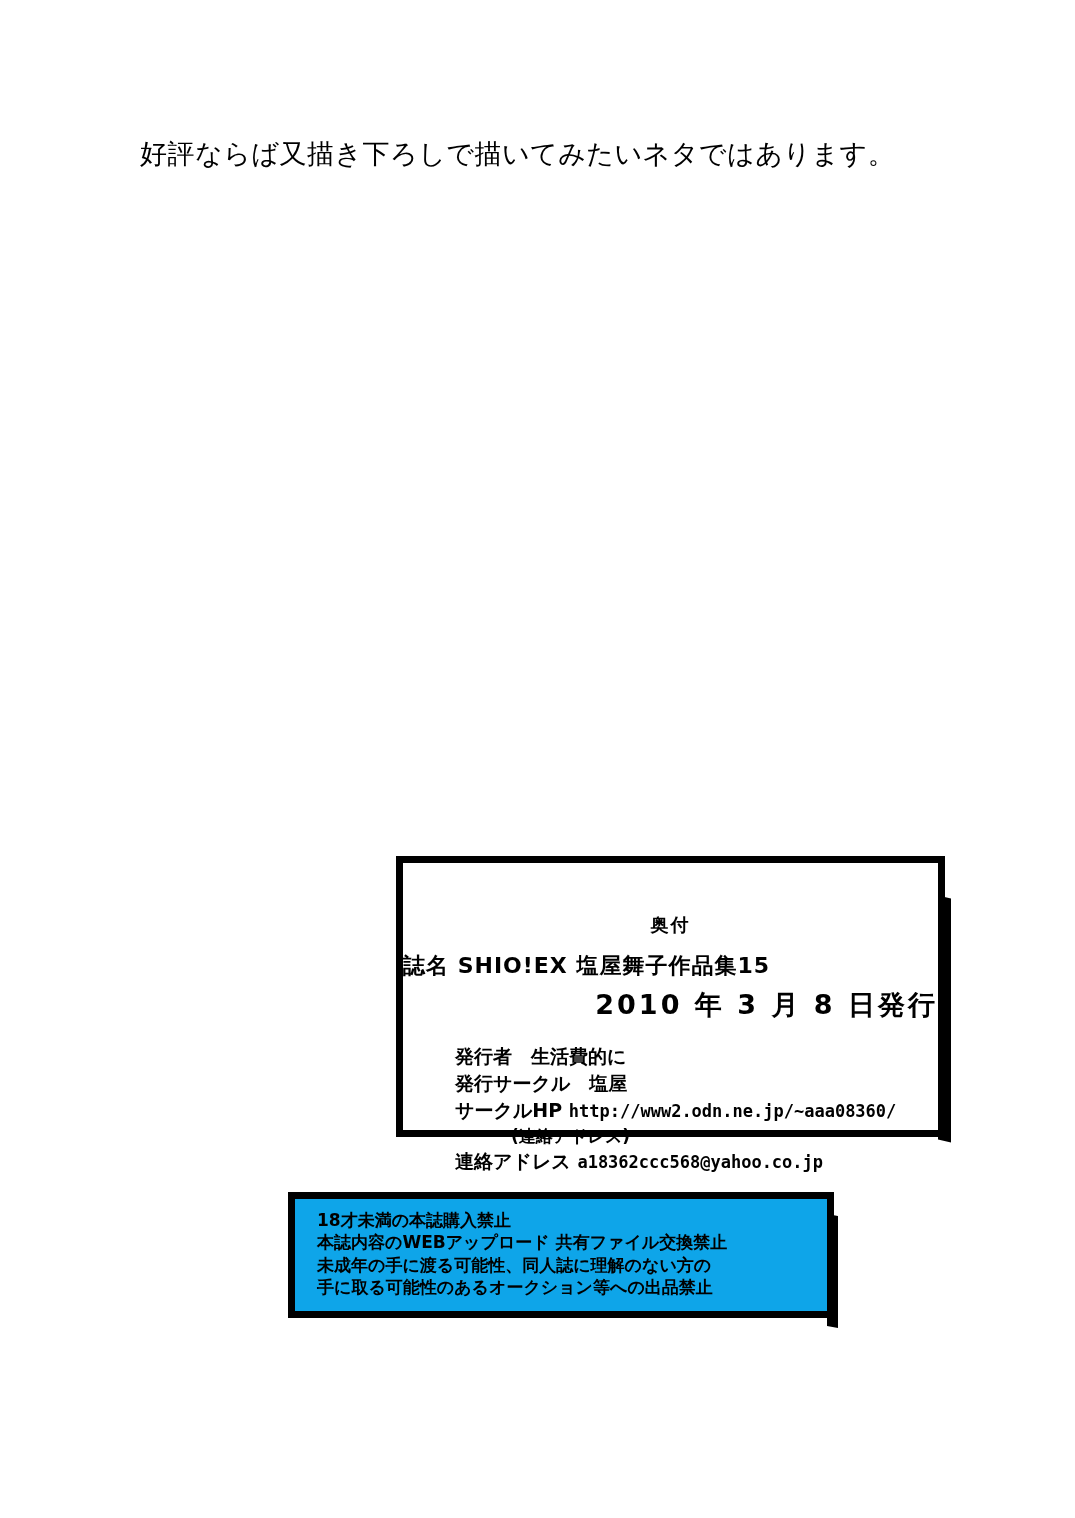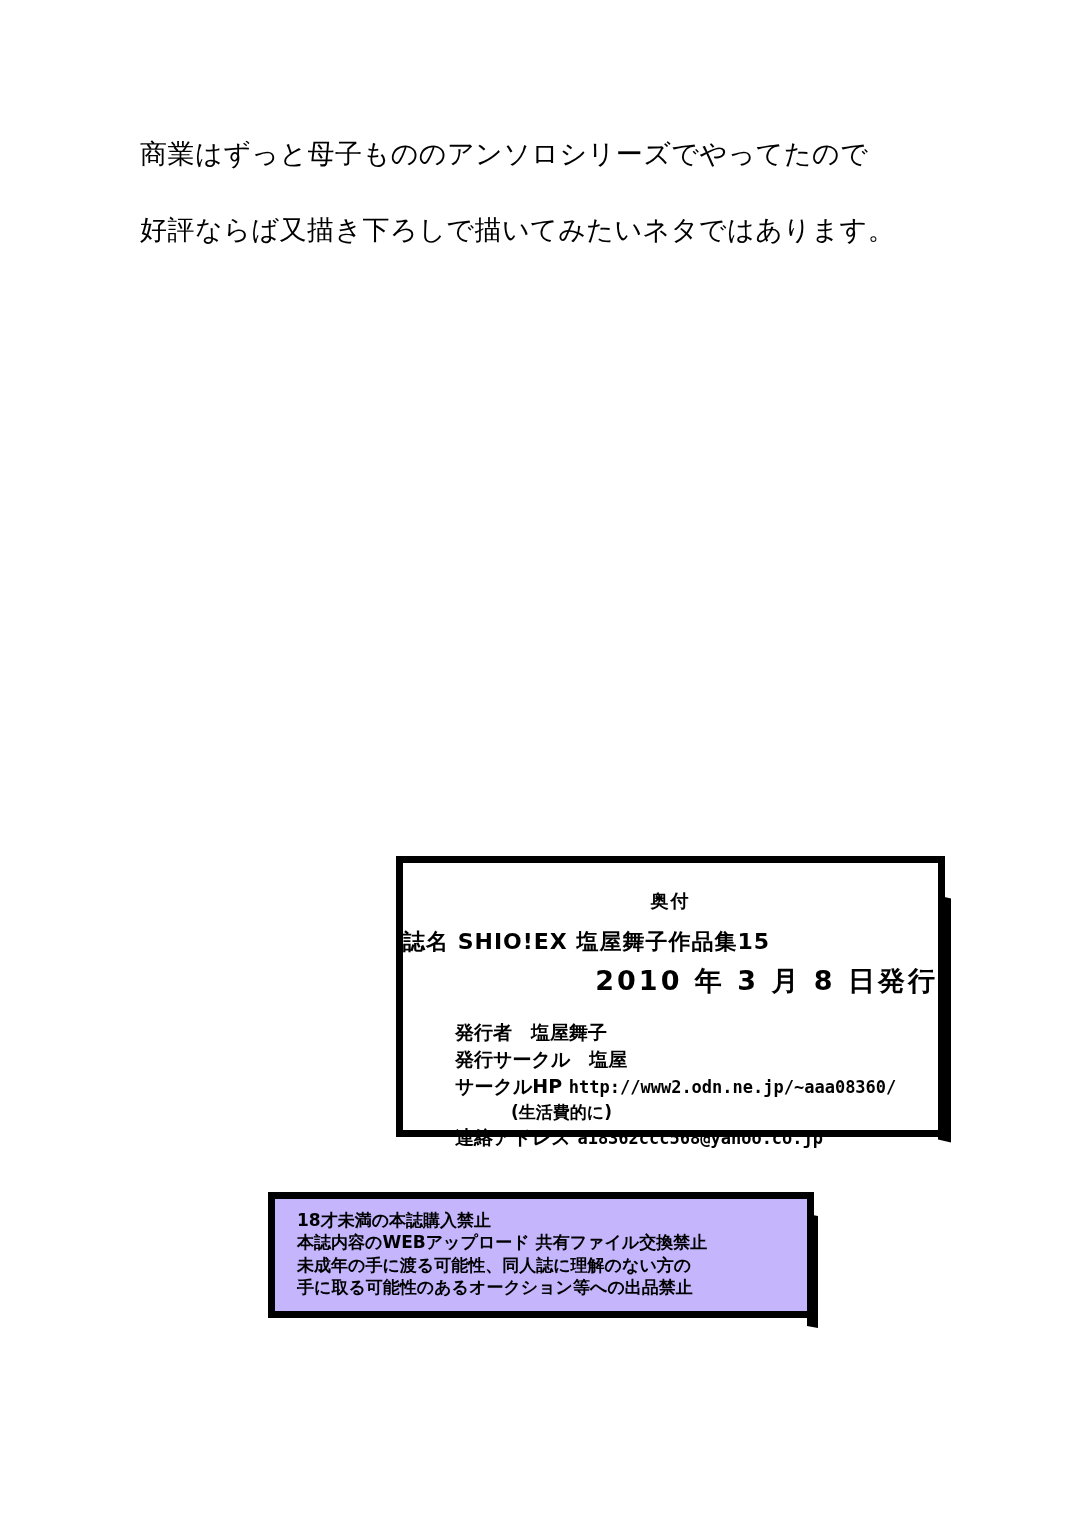--- a/index.html
+++ b/index.html
@@ -42,20 +42,21 @@
     height: 281px;
     border: 7px solid #000000;
     background: #ffffff;
     box-sizing: border-box;
   }
   .colophon-inner {
     padding: 18px 0 0 0;
     position: relative;
     height: 100%;
     box-sizing: border-box;
+    margin-top: 24px;
   }
   .colophon-title {
     text-align: center;
     font-size: 18px;
     font-weight: bold;
     letter-spacing: 2px;
     margin-top: 8px;
   }
   .colophon-magazine {
     text-align: left;
@@ -97,26 +98,26 @@
     top: 34px;
     width: 13px;
     height: 244px;
     background: #000000;
     transform: skewY(12deg);
   }
 
   
   .warning {
     position: absolute;
-    left: 268px;
+    left: 288px;
     top: 1192px;
     width: 546px;
     height: 126px;
     border: 7px solid #000000;
-    background: #c4b5fd;
+    background: #0ea5e9;
     box-sizing: border-box;
   }
   .warning-inner {
     padding: 10px 0 0 22px;
     font-size: 17px;
     font-weight: bold;
     line-height: 1.32;
   }
   .warning-line {
     white-space: nowrap;
@@ -128,38 +129,37 @@
     width: 11px;
     height: 112px;
     background: #000000;
     transform: skewY(10deg);
   }
 </style>
 </head>
 <body>
 
 <div class="afterword">
-  <div class="afterword-line">商業はずっと母子もののアンソロシリーズでやってたので</div>
   <div class="afterword-line">好評ならば又描き下ろしで描いてみたいネタではあります。</div>
 </div>
 
 <div class="colophon">
   <div class="colophon-shadow"></div>
   <div class="colophon-inner">
     <div class="colophon-title">奥付</div>
     <div class="colophon-magazine">誌名 SHIO!EX 塩屋舞子作品集15</div>
     <div class="colophon-date">2010 年 3 月 8 日発行</div>
     <div class="colophon-rows">
-      <div class="colophon-row">発行者　塩屋舞子</div>
+      <div class="colophon-row">発行者　生活費的に</div>
       <div class="colophon-row">発行サークル　塩屋</div>
       <div class="colophon-row">
         <span>サークルHP</span>
         <span class="mono">http://www2.odn.ne.jp/~aaa08360/</span>
       </div>
-      <div class="colophon-row indent">(生活費的に)</div>
+      <div class="colophon-row indent">(連絡アドレス)</div>
       <div class="colophon-row">
         <span>連絡アドレス</span>
         <span class="mono">a18362ccc568@yahoo.co.jp</span>
       </div>
     </div>
   </div>
 </div>
 
 <div class="warning">
   <div class="warning-shadow"></div>

